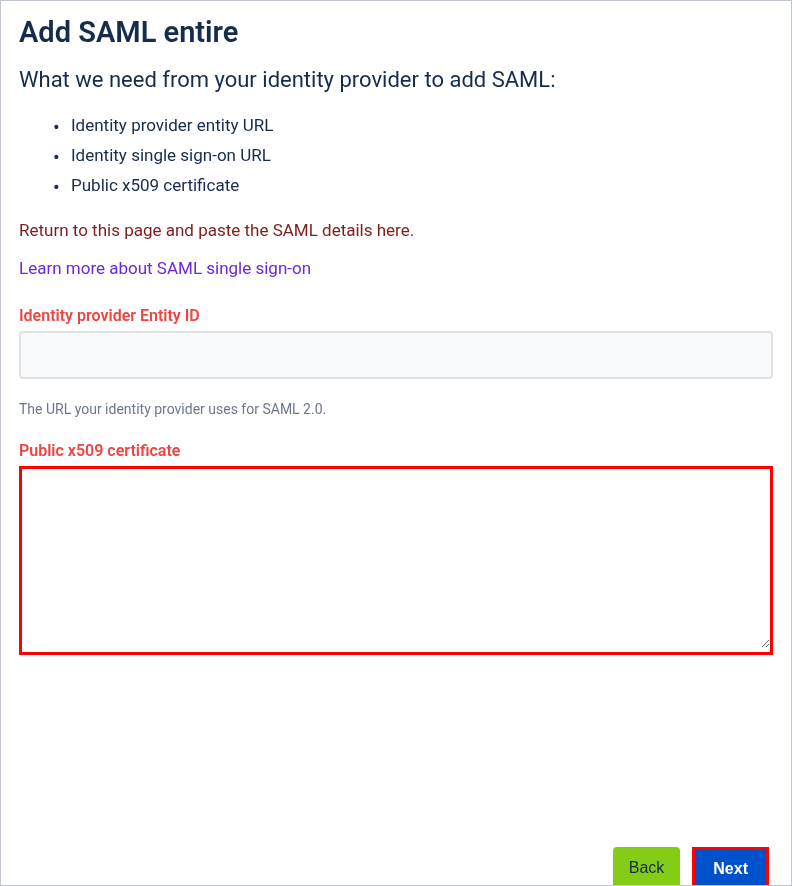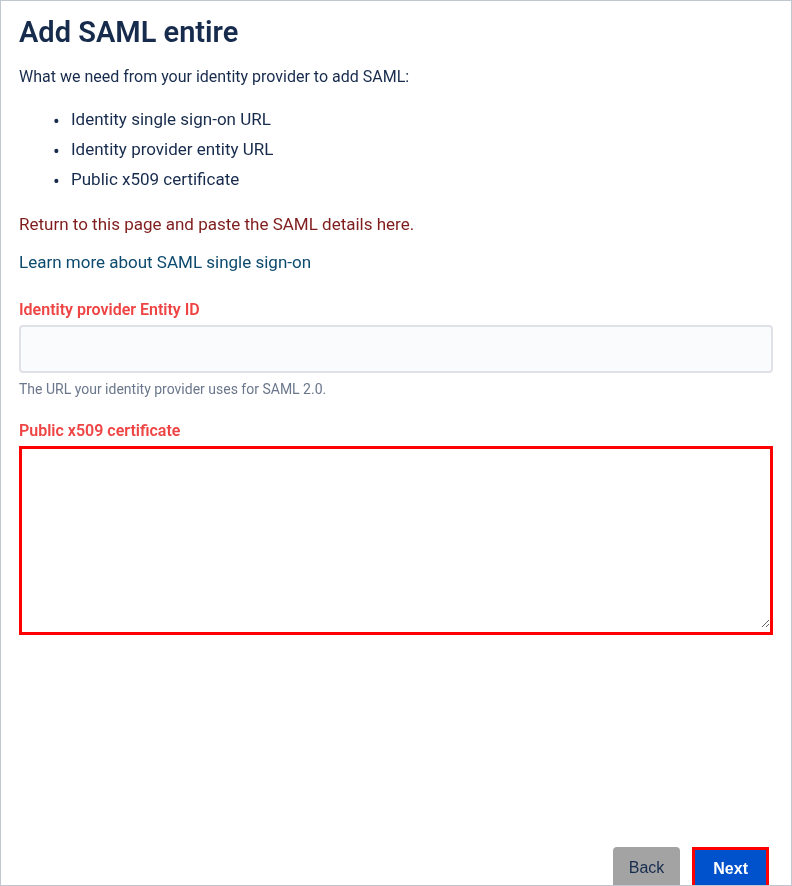--- a/index.html
+++ b/index.html
@@ -20,21 +20,21 @@
       height: 886px;
       position: relative;
     }
     h1 {
       font-size: 29px;
       font-weight: 600;
       color: #172b4d;
       margin-bottom: 18px;
     }
     .intro {
-      font-size: 16px;
+      font-size: 22px;
       color: #172b4d;
       margin-bottom: 18px;
     }
     ul {
       list-style: none;
       padding-left: 52px;
       margin-bottom: 20px;
     }
     ul li {
       position: relative;
@@ -50,21 +50,21 @@
       color: #172b4d;
     }
     .return-text {
       font-size: 17px;
       color: #7f1d1d;
       margin-bottom: 18px;
     }
     .learn-link {
       display: inline-block;
       font-size: 17px;
-      color: #0c4a6e;
+      color: #6d28d9;
       text-decoration: none;
       margin-bottom: 28px;
       cursor: pointer;
     }
     .field-group {
       margin-bottom: 24px;
     }
     .field-label {
       font-size: 16px;
       font-weight: 600;
@@ -78,21 +78,21 @@
       border: 2px solid #dfe1e6;
       border-radius: 4px;
       background: #fafbfc;
       padding: 8px 10px;
       font-size: 16px;
       color: #172b4d;
     }
     .help-text {
       font-size: 14px;
       color: #6b778c;
-      margin-top: 8px;
+      margin-top: 22px;
     }
     .textarea-input {
       width: 100%;
       height: 185px;
       border: 2px solid #dfe1e6;
       border-radius: 4px;
       background: #fafbfc;
       padding: 8px 10px;
       font-size: 16px;
       color: #172b4d;
@@ -110,21 +110,21 @@
     }
     .button-row {
       position: absolute;
       bottom: 0;
       right: 22px;
       display: flex;
       gap: 12px;
       align-items: center;
     }
     .btn-back {
-      background: #a3a3a3;
+      background: #84cc16;
       border: none;
       border-radius: 4px 4px 0 0;
       padding: 12px 16px 8px 16px;
       font-size: 16px;
       font-weight: 500;
       color: #172b4d;
       cursor: pointer;
       height: 38px;
     }
     .btn-next-wrap {
@@ -143,22 +143,22 @@
       height: 35px;
     }
   </style>
 </head>
 <body>
 
 <div class="container">
   <h1>Add SAML entire</h1>
   <p class="intro">What we need from your identity provider to add SAML:</p>
   <ul>
+    <li>Identity provider entity URL</li>
     <li>Identity single sign-on URL</li>
-    <li>Identity provider entity URL</li>
     <li>Public x509 certificate</li>
   </ul>
   <p class="return-text">Return to this page and paste the SAML details here.</p>
   <a class="learn-link">Learn more about SAML single sign-on</a>
 
   <div class="field-group">
     <label class="field-label">Identity provider Entity ID</label>
     <input type="text" class="text-input" value="" style="">
     <div class="help-text">The URL your identity provider uses for SAML 2.0.</div>
   </div>

